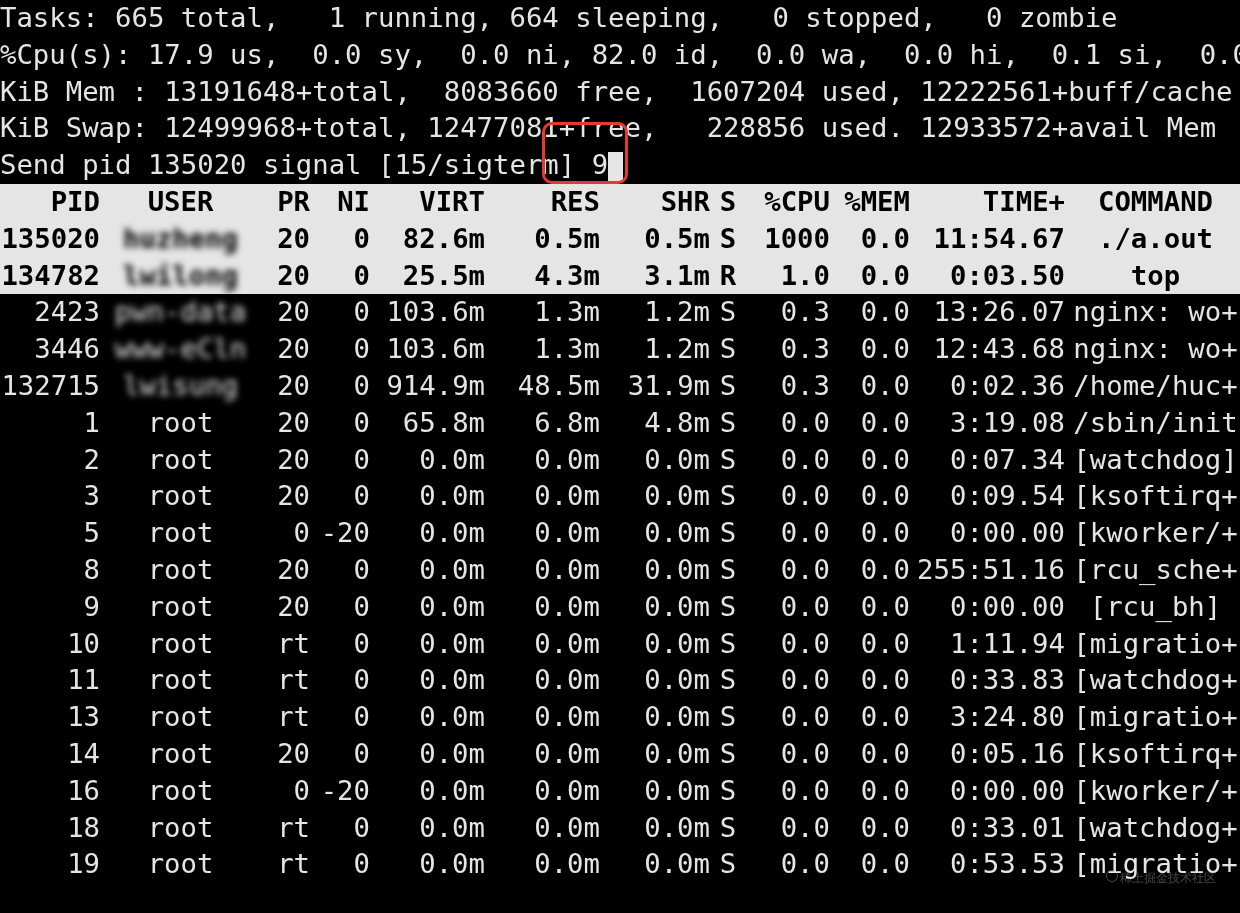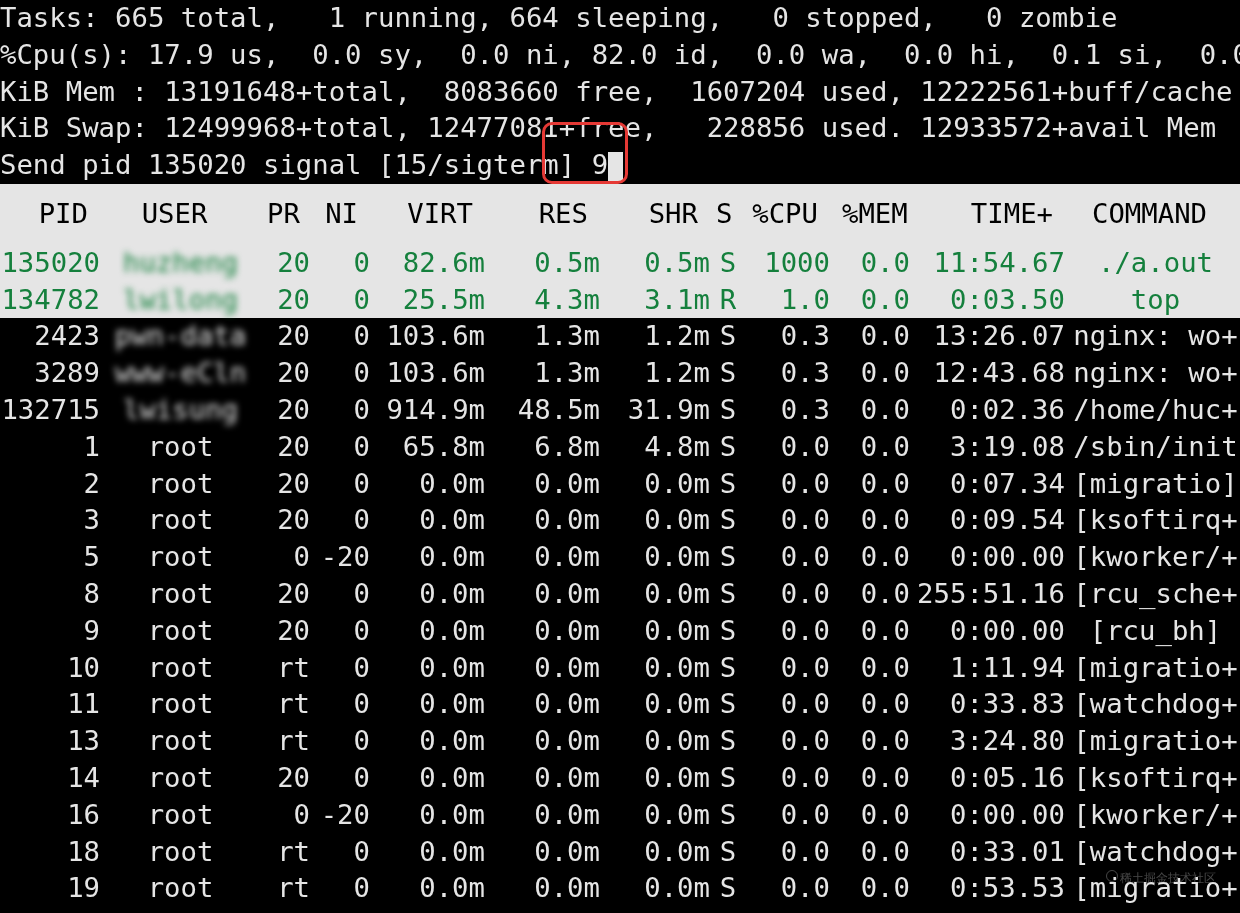--- a/index.html
+++ b/index.html
@@ -46,42 +46,42 @@
     pointer-events: none;
   }
   table.top {
     border-collapse: collapse;
     width: 100%;
     table-layout: fixed;
   }
   table.top th {
     background: #000;
     color: #e5e5e5;
-    font-weight: normal;
+    font-weight: bold;
     white-space: pre;
-    padding: 12px;
+    padding: 0;
   }
   
   tr.header {
     background: #e5e5e5;
     color: #000;
   }
   tr.header th {
     background: #e5e5e5;
     color: #000;
   }
   table.top td {
     white-space: pre;
     padding: 0;
   }
   tr.selA {
     background: #e5e5e5;
     color: #000;
   }
-  tr.selA td { color:#15803d; }
+  tr.selA td { color:#000000;font-weight:bold; }
   
   col.c-pid { width: 100px; }
   col.c-user { width: 155px; }
   col.c-pr  { width: 55px; }
   col.c-ni  { width: 60px; }
   col.c-virt{ width: 115px; }
   col.c-res { width: 115px; }
   col.c-shr { width: 110px; }
   col.c-s   { width: 30px; }
   col.c-cpu { width: 90px; }
@@ -195,21 +195,21 @@
           <td class="r">103.6m</td>
           <td class="r">1.3m</td>
           <td class="r">1.2m</td>
           <td class="l">S</td>
           <td class="r">0.3</td>
           <td class="r">0.0</td>
           <td class="r">13:26.07</td>
           <td class="l">nginx: wo+</td>
         </tr>
         <tr>
-          <td class="r">3289</td>
+          <td class="r">3446</td>
           <td class="l"><span class="blur">www-eCln</span></td>
           <td class="r">20</td>
           <td class="r">0</td>
           <td class="r">103.6m</td>
           <td class="r">1.3m</td>
           <td class="r">1.2m</td>
           <td class="l">S</td>
           <td class="r">0.3</td>
           <td class="r">0.0</td>
           <td class="r">12:43.68</td>
@@ -248,21 +248,21 @@
           <td class="l">root</td>
           <td class="r">20</td>
           <td class="r">0</td>
           <td class="r">0.0m</td>
           <td class="r">0.0m</td>
           <td class="r">0.0m</td>
           <td class="l">S</td>
           <td class="r">0.0</td>
           <td class="r">0.0</td>
           <td class="r">0:07.34</td>
-          <td class="l">[migratio]</td>
+          <td class="l">[watchdog]</td>
         </tr>
         <tr>
           <td class="r">3</td>
           <td class="l">root</td>
           <td class="r">20</td>
           <td class="r">0</td>
           <td class="r">0.0m</td>
           <td class="r">0.0m</td>
           <td class="r">0.0m</td>
           <td class="l">S</td>

